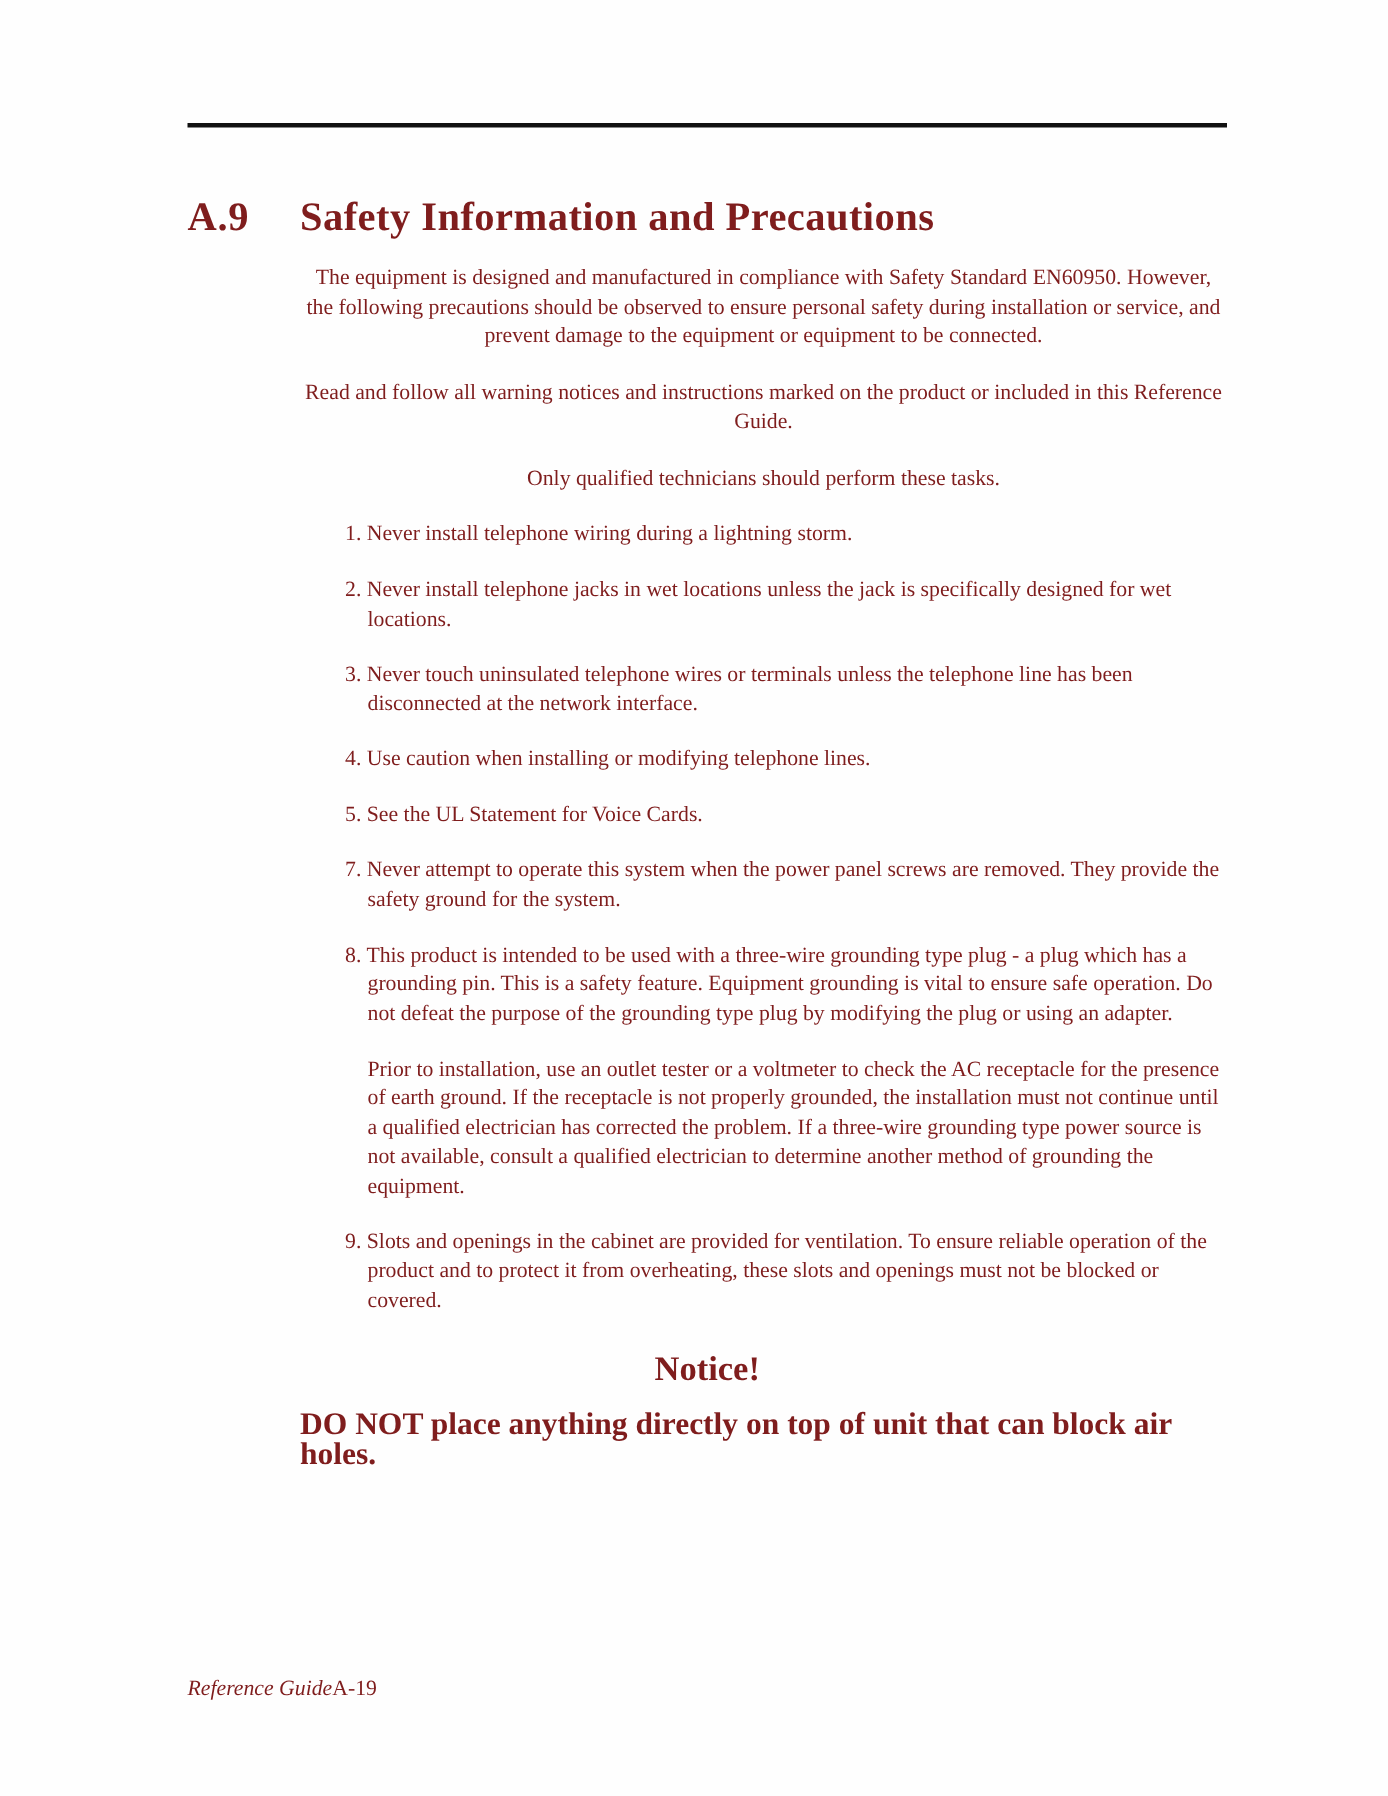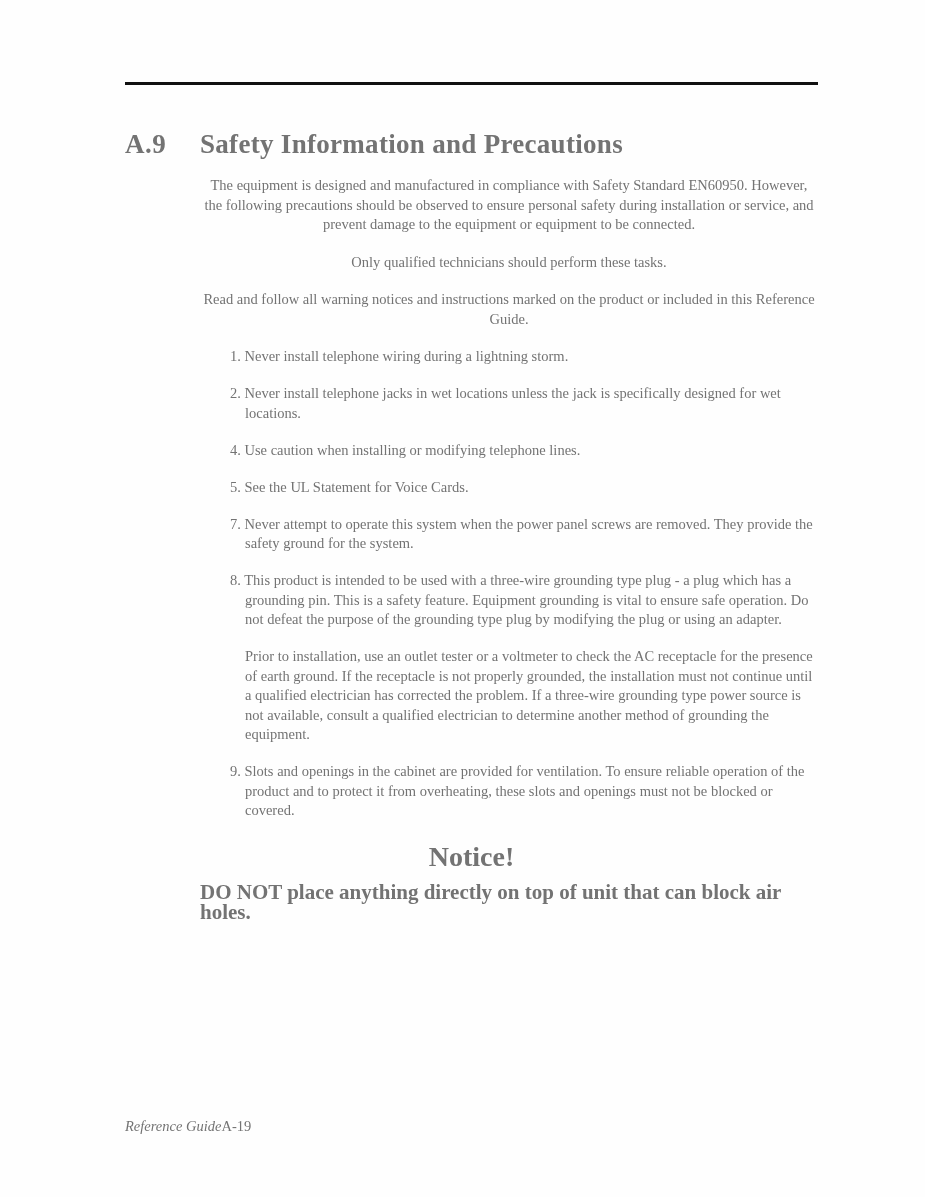--- a/index.html
+++ b/index.html
@@ -5,21 +5,21 @@
   html, body {
     margin: 0;
     padding: 0;
     background: #e8e8e8;
   }
   .page {
     position: relative;
     width: 925px;
     height: 1197px;
     background: #fefefe;
-    color: #737373;
+    color: #7f1d1d;
     font-family: "Liberation Serif", serif;
     overflow: hidden;
   }
   .top-rule {
     position: absolute;
     top: 82px;
     left: 125px;
     width: 693px;
     height: 3px;
     background: #111;
@@ -67,21 +67,21 @@
     text-indent: -15px;
   }
   ol.safety-list li p.continuation {
     margin: 17.5px 0 0 0;
     text-indent: 0;
   }
   h2.notice {
     margin: 26px 0 0 -75px;
     width: 693px;
     text-align: center;
-    font-size: 28px;
+    font-size: 23px;
     font-weight: bold;
   }
   p.notice-text {
     margin: 16px 0 0 0;
     font-size: 21px;
     font-weight: bold;
     line-height: 20px;
   }
   .footer {
     position: absolute;
@@ -105,31 +105,35 @@
   <div class="top-rule"></div>
 
   <div class="heading">
     <span class="sec-num">A.9</span>
     <h1 class="sec-title">Safety Information and Precautions</h1>
   </div>
 
   <div class="content">
 
     <p class="body-para">The equipment is designed and manufactured in compliance with Safety Standard EN60950. However, the following precautions should be observed to ensure personal safety during installation or service, and prevent damage to the equipment or equipment to be connected.</p>
+    <p class="body-para">Read and follow all warning notices and instructions marked on the product or included in this Reference Guide.</p>
     <p class="body-para">Only qualified technicians should perform these tasks.</p>
-    <p class="body-para">Read and follow all warning notices and instructions marked on the product or included in this Reference Guide.</p>
 
     <ol class="safety-list">
       <li>
         <span class="num">1.</span>
         <span class="li-text">Never install telephone wiring during a lightning storm.</span>
       </li>
       <li>
         <span class="num">2.</span>
         <span class="li-text">Never install telephone jacks in wet locations unless the jack is specifically designed for wet locations.</span>
+      </li>
+      <li>
+        <span class="num">3.</span>
+        <span class="li-text">Never touch uninsulated telephone wires or terminals unless the telephone line has been disconnected at the network interface.</span>
       </li>
       <li>
         <span class="num">4.</span>
         <span class="li-text">Use caution when installing or modifying telephone lines.</span>
       </li>
       <li>
         <span class="num">5.</span>
         <span class="li-text">See the UL Statement for Voice Cards.</span>
       </li>
       <li>

